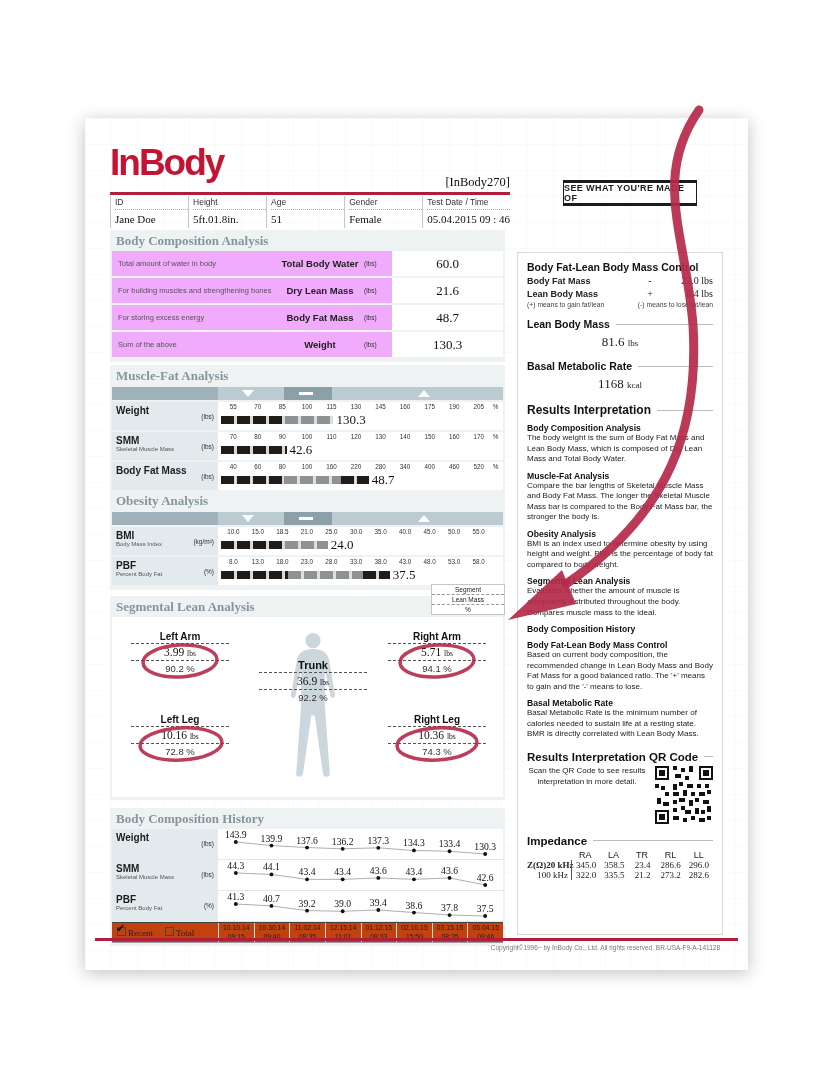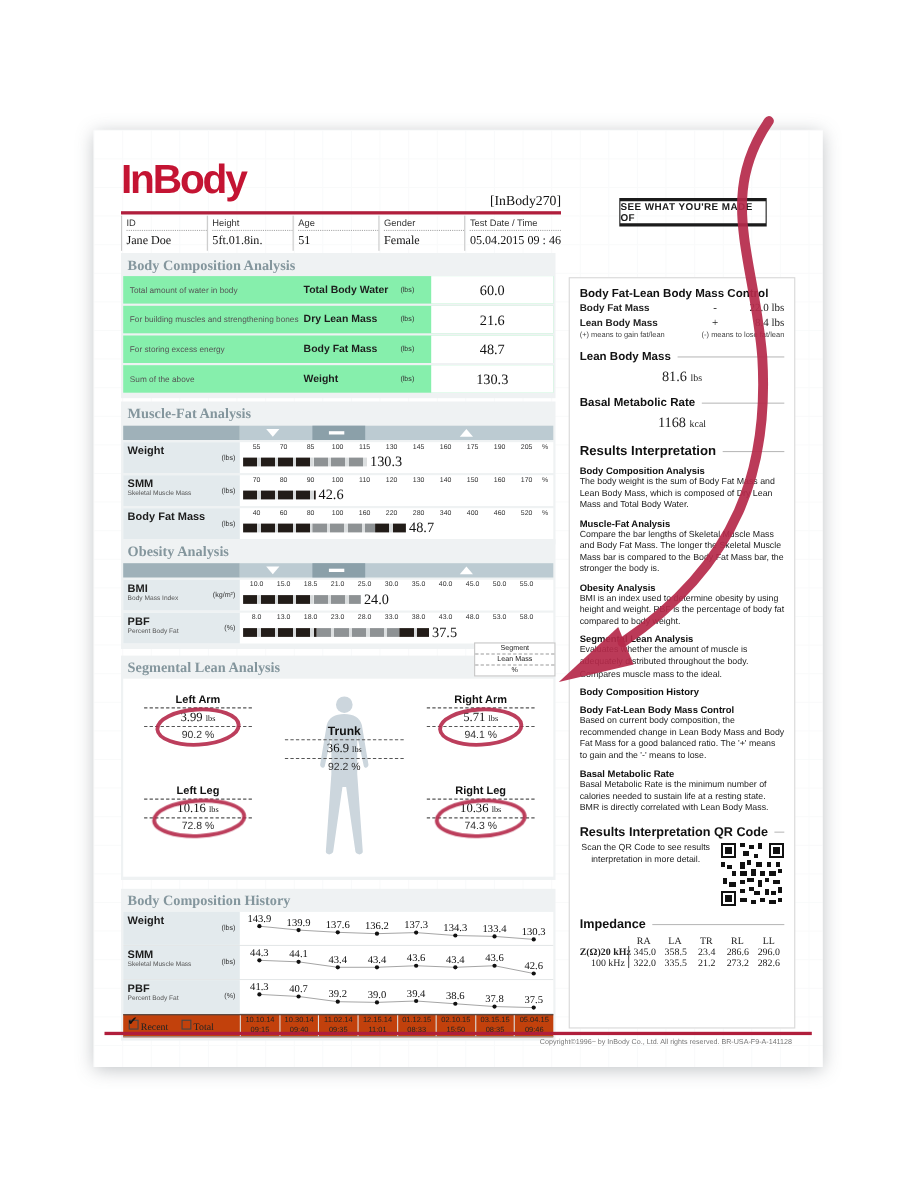--- a/index.html
+++ b/index.html
@@ -23,23 +23,23 @@
   .idtab{position:absolute;left:25px;top:78px;width:400px;display:flex;}
   .id-cell{border-left:1px solid #c9c9c9;padding-left:4px;box-sizing:border-box;}
   .id-cell .lab{font-size:8.5px;color:#333;height:13px;border-bottom:1px dotted #aaa;line-height:13px;}
   .id-cell .val{font-family:"Liberation Serif",serif;font-size:11px;color:#111;height:18px;line-height:18px;white-space:nowrap;}
 
   .main{position:absolute;left:25px;top:112px;width:395px;}
   .section{position:absolute;left:0;width:395px;background:#eff2f3;padding-bottom:3px;}
   .sec-h{font-family:"Liberation Serif",serif;font-weight:bold;font-size:13px;color:#84969d;padding:3px 6px 2px;}
 
   
-  .bca-row{display:flex;height:25px;margin:0 2px 2px;background:#86efac;align-items:center;}
+  .bca-row{display:flex;height:25px;margin:0 2px 2px;background:#f0abfc;align-items:center;}
   .bca-desc{width:158px;font-size:7.5px;color:#555;padding-left:6px;}
-  .bca-name{width:88px;font-size:9.5px;font-weight:bold;color:#1c1c1c;}
+  .bca-name{width:88px;font-size:9.5px;font-weight:bold;color:#1c1c1c;text-align:center;}
   .bca-unit{width:28px;font-size:6.5px;color:#333;}
   .bca-val{flex:1;background:#fff;align-self:stretch;display:flex;align-items:center;justify-content:center;
            font-family:"Liberation Serif",serif;font-size:13px;color:#111;}
 
   
   .gauge-head{display:flex;height:13px;margin:1px 2px 2px;}
   .gauge-head .hlab{width:106px;background:#9fb1b9;}
   .gauge-head .hzone{flex:1;position:relative;background:#bccbd2;}
   .hz-dark{position:absolute;top:0;bottom:0;left:23%;width:17%;background:#8ba0a9;}
   .tri-down{position:absolute;top:3px;left:10%;margin-left:-5px;width:0;height:0;
@@ -103,21 +103,21 @@
   .rule-head::after{content:"";flex:1;border-top:1px solid #bbb;margin-left:6px;}
   .center-val{text-align:center;font-family:"Liberation Serif",serif;font-size:13px;margin-top:4px;}
   .center-val .u{font-size:9px;}
   .ri-title{display:flex;align-items:center;font-weight:bold;font-size:12px;color:#111;margin-top:11px;}
   .ri-title::after{content:"";flex:1;border-top:1px solid #bbb;margin-left:6px;}
   .ri-block{margin-top:6px;}
   .ri-h{font-weight:bold;font-size:8.6px;color:#111;}
   .ri-t{font-size:8px;line-height:1.32;color:#222;}
   .qr-row{display:flex;gap:8px;margin-top:3px;}
   .qr-row .txt{flex:1;font-size:8px;line-height:1.35;text-align:center;}
-  .imp-head{display:flex;margin-top:3px;font-family:Liberation Serif, serif;font-size:9px;}
+  .imp-head{display:flex;margin-top:3px;font-family:Liberation Sans, sans-serif;font-size:9px;}
   .imp-spacer{width:44px;}
   .imp-col{flex:1;text-align:center;}
   .imp-row{display:flex;font-family:"Liberation Serif",serif;font-size:9px;}
   .imp-lab{width:44px;text-align:right;padding-right:3px;box-sizing:border-box;white-space:nowrap;}
   .imp-vals{flex:1;display:flex;border-left:1px solid #555;}
   .imp-vals span{flex:1;text-align:center;}
 
   .foot-line{position:absolute;left:10px;top:820px;width:643px;height:3px;background:#b01e3c;}
   .copyright{position:absolute;right:28px;top:826px;font-size:6.5px;color:#777;}
   .annot{position:absolute;left:0;top:0;pointer-events:none;z-index:20;}

